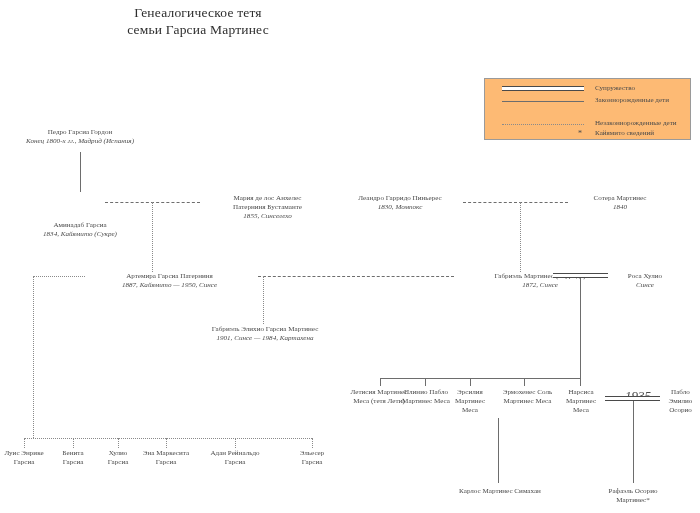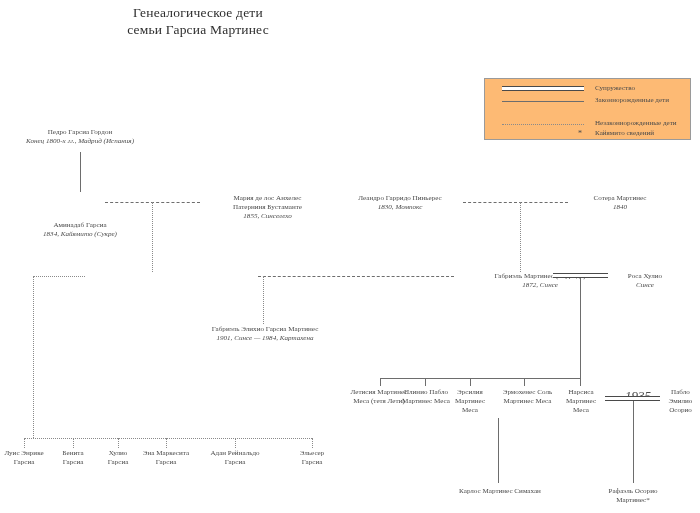--- a/index.html
+++ b/index.html
@@ -123,21 +123,21 @@
     font-size: 8px;
     color: #4a4a4a;
   }
 </style>
 </head>
 <body>
 
 <div id="page">
 
   <div class="title">
-    <div>Генеалогическое дети</div>
+    <div>Генеалогическое тетя</div>
     <div>семьи Гарсиа Мартинес</div>
   </div>
 
   <div class="legend">
     <div class="legend-row" style="top:4px;">
       <div class="legend-sample marriage" style="top:3px;"></div>
       <div class="legend-text">Супружество</div>
     </div>
     <div class="legend-row" style="top:16px;">
       <div class="legend-sample solid-h" style="top:6px;"></div>
@@ -182,20 +182,24 @@
 
   <div class="person" style="left:565px; top:194px; width:110px;">
     <span class="nm">Сотера Мартинес</span>
     <span class="dt">1840</span>
   </div>
 
   <div class="ln dash-h" style="left:463px; top:202px; width:105px;"></div>
 
   <div class="ln dot-v" style="left:520px; top:202px; height:70px;"></div>
 
+  <div class="person" style="left:82px; top:272px; width:175px;">
+    <span class="nm">Артемира Гарсиа Патерниня</span>
+    <span class="dt">1887, Кайямито — 1950, Синсе</span>
+  </div>
 
   <div class="person" style="left:455px; top:272px; width:170px;">
     <span class="nm">Габриэль Мартинес (Гарридо)</span>
     <span class="dt">1872, Синсе</span>
   </div>
 
   <div class="person" style="left:605px; top:272px; width:80px;">
     <span class="nm">Роса Хулио</span>
     <span class="dt">Синсе</span>
   </div>

